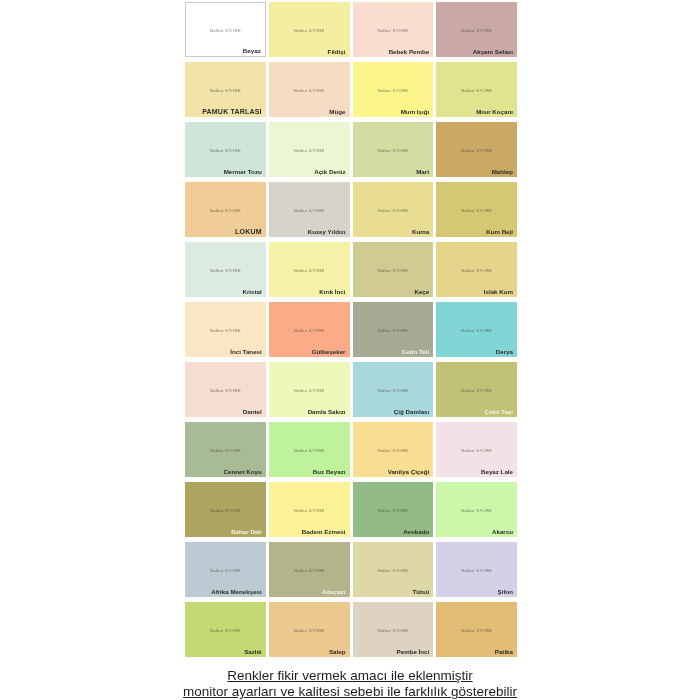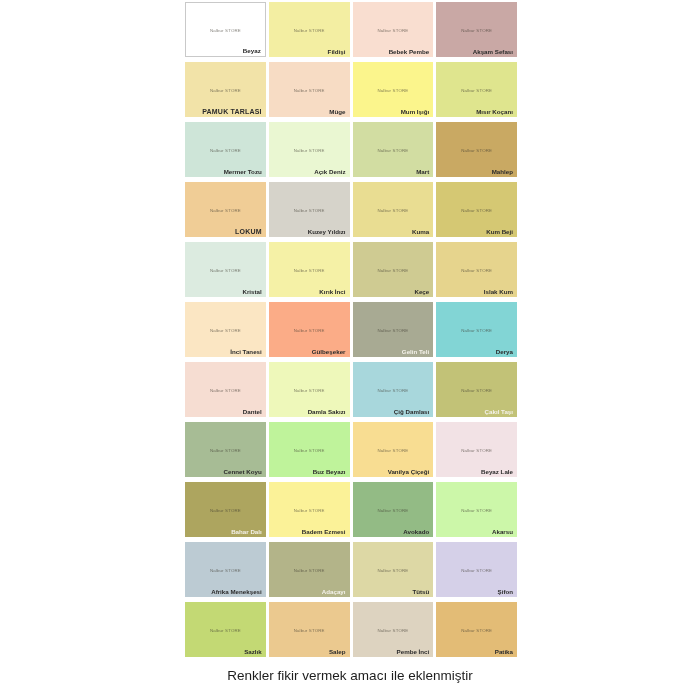--- a/index.html
+++ b/index.html
@@ -76,20 +76,21 @@
     top: 668px;
     text-align: center;
     font-family: "Liberation Sans", sans-serif;
     color: #1d1d1d;
   }
   #caption .cap-line {
     display: block;
     font-size: 13.5px;
     line-height: 16px;
     white-space: nowrap;
+    text-decoration: underline;
   }
 </style>
 </head>
 <body>
 
 <div id="page">
 
   <div id="swatch-grid">
       <div class="swatch bordered" style="background: rgb(255, 255, 255);">
         <div class="swatch-watermark">Nalbur STORE</div>
@@ -264,15 +265,16 @@
         <div class="swatch-name">Pembe İnci</div>
       </div>
       <div class="swatch" style="background: rgb(227, 188, 118);">
         <div class="swatch-watermark">Nalbur STORE</div>
         <div class="swatch-name">Patika</div>
       </div>
     </div>
 
   <div id="caption">
     <span class="cap-line">Renkler fikir vermek amacı ile eklenmiştir</span>
+    <span class="cap-line">monitor ayarları ve kalitesi sebebi ile farklılık gösterebilir</span>
   </div>
 
 </div>
 
 </body></html>

